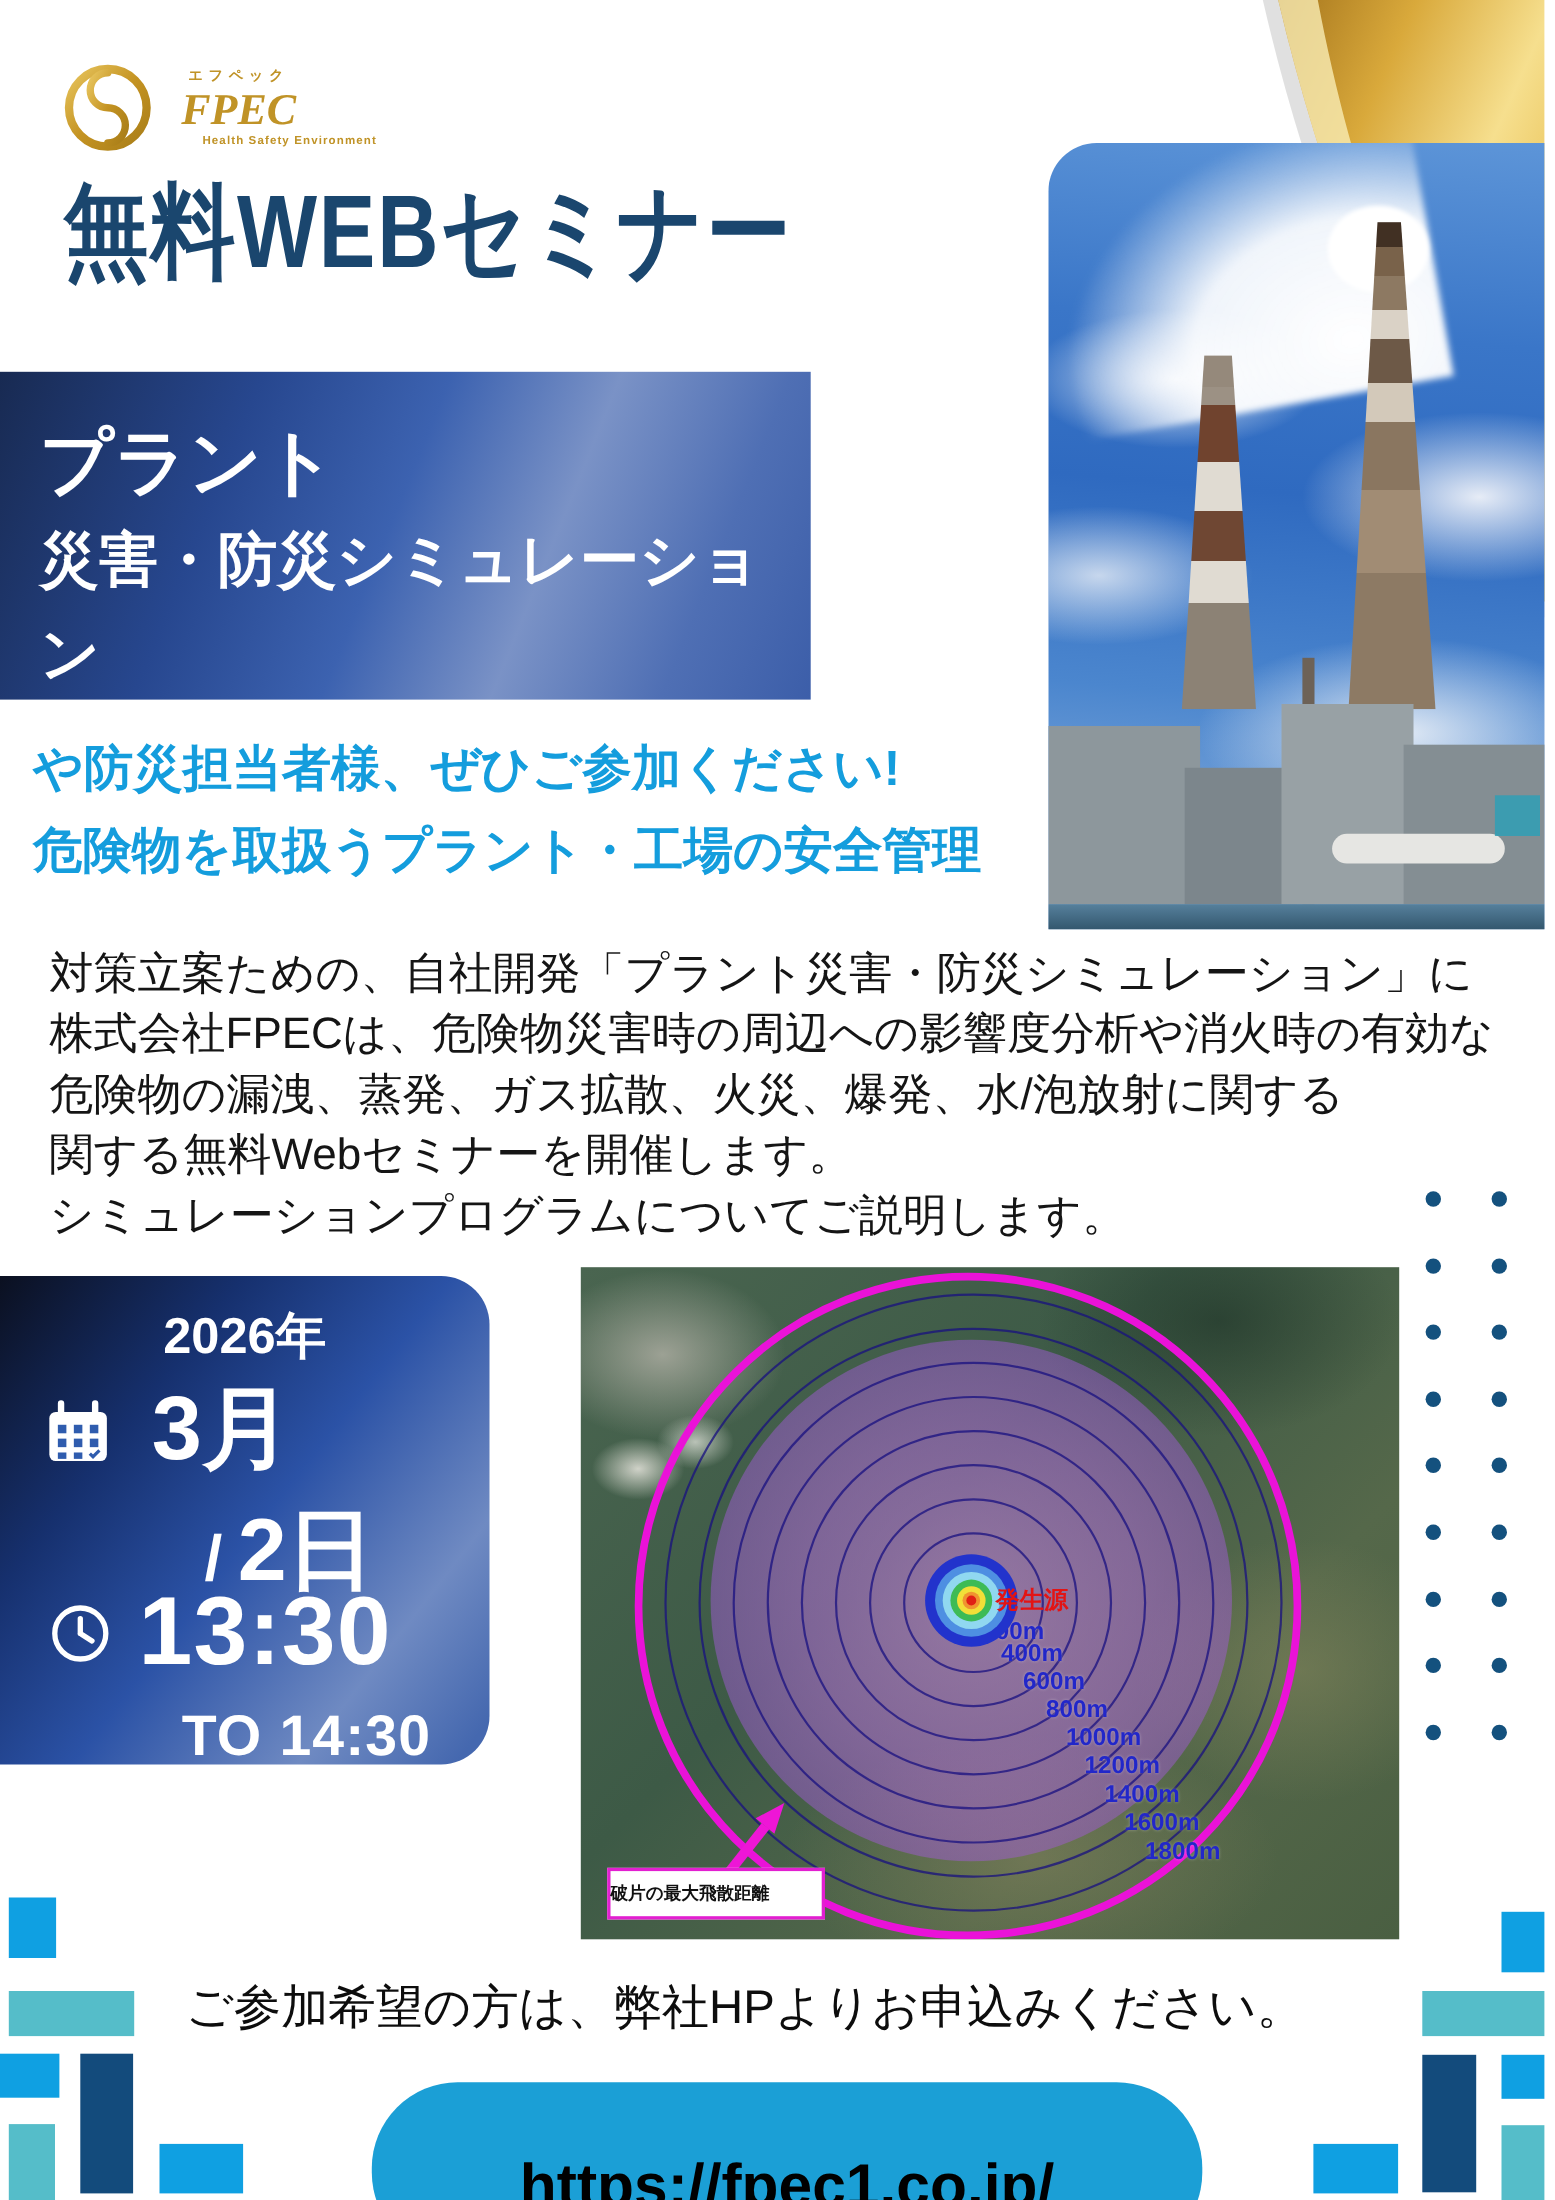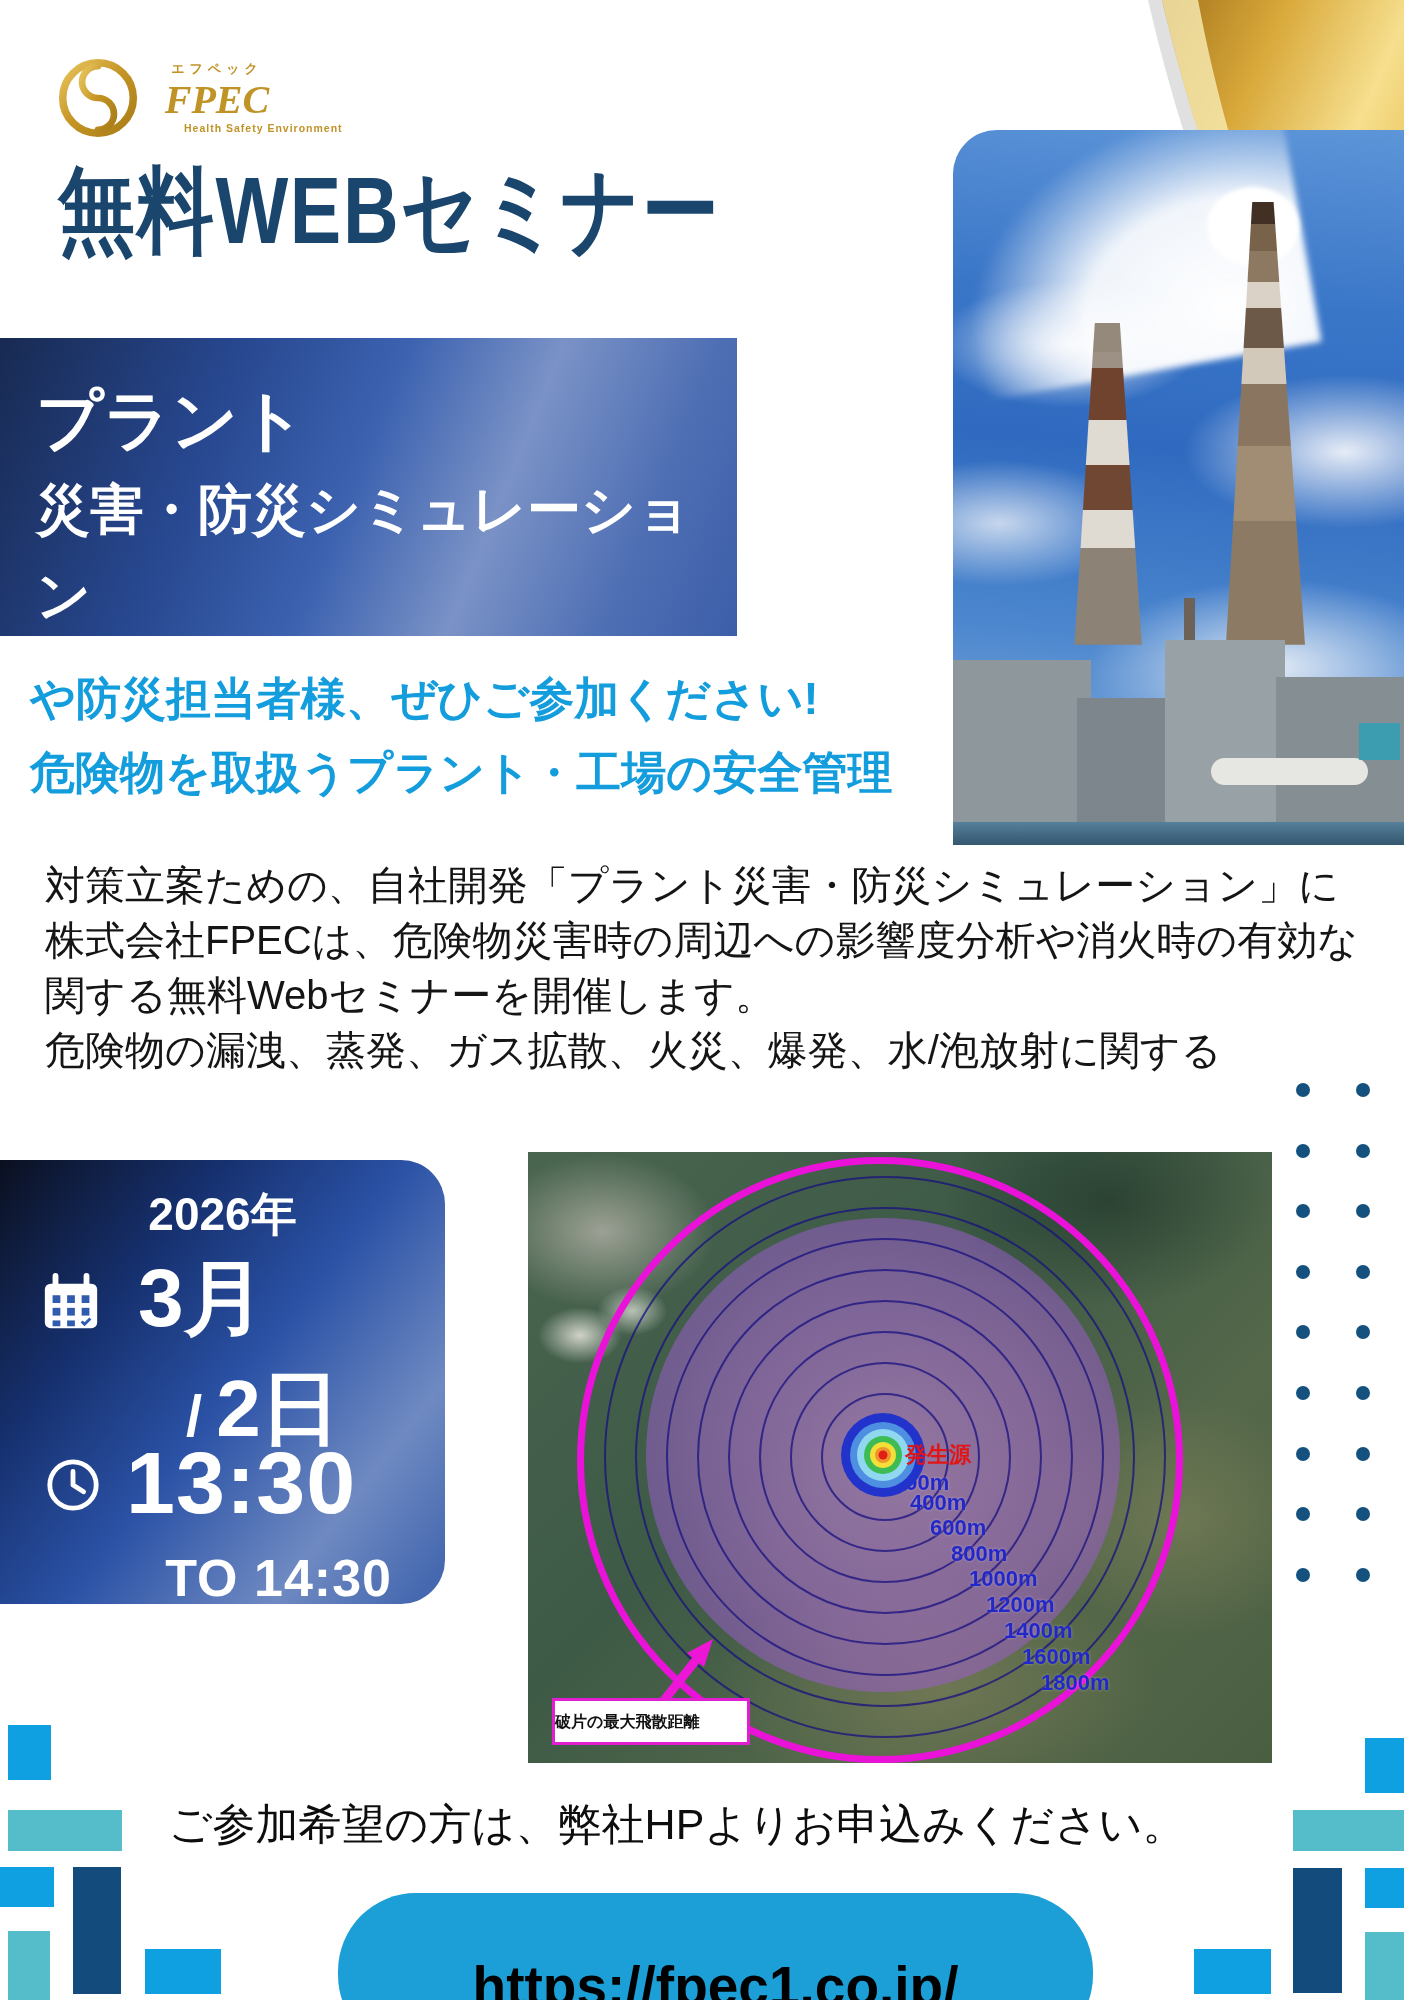--- a/index.html
+++ b/index.html
@@ -196,22 +196,23 @@
   </div>
 
   <div class="callout">
     <div>や防災担当者様、ぜひご参加ください!</div>
     <div>危険物を取扱うプラント・工場の安全管理</div>
   </div>
 
   <div class="intro">
     <div>対策立案ための、自社開発「プラント災害・防災シミュレーション」に</div>
     <div>株式会社FPECは、危険物災害時の周辺への影響度分析や消火時の有効な</div>
+    <div>危険物の漏洩、蒸発、ガス拡散、火災、爆発、水/泡放射に関する</div>
     <div>関する無料Webセミナーを開催します。</div>
-    <div>危険物の漏洩、蒸発、ガス拡散、火災、爆発、水/泡放射に関する</div>
+    <div>シミュレーションプログラムについてご説明します。</div>
   </div>
 
   <div class="schedule">
     <div class="sch-year">2026年</div>
     <svg class="sch-cal" viewBox="0 0 64 64">
       <path d="M16,4 v10 M48,4 v10" stroke="#fff" stroke-width="6" stroke-linecap="round" fill="none"></path>
       <rect x="5" y="12" width="54" height="46" rx="6" fill="#fff"></rect>
       <rect x="13" y="24" width="8" height="8" fill="#2f5cae"></rect>
         <rect x="28" y="24" width="8" height="8" fill="#2f5cae"></rect>
         <rect x="43" y="24" width="8" height="8" fill="#2f5cae"></rect>

